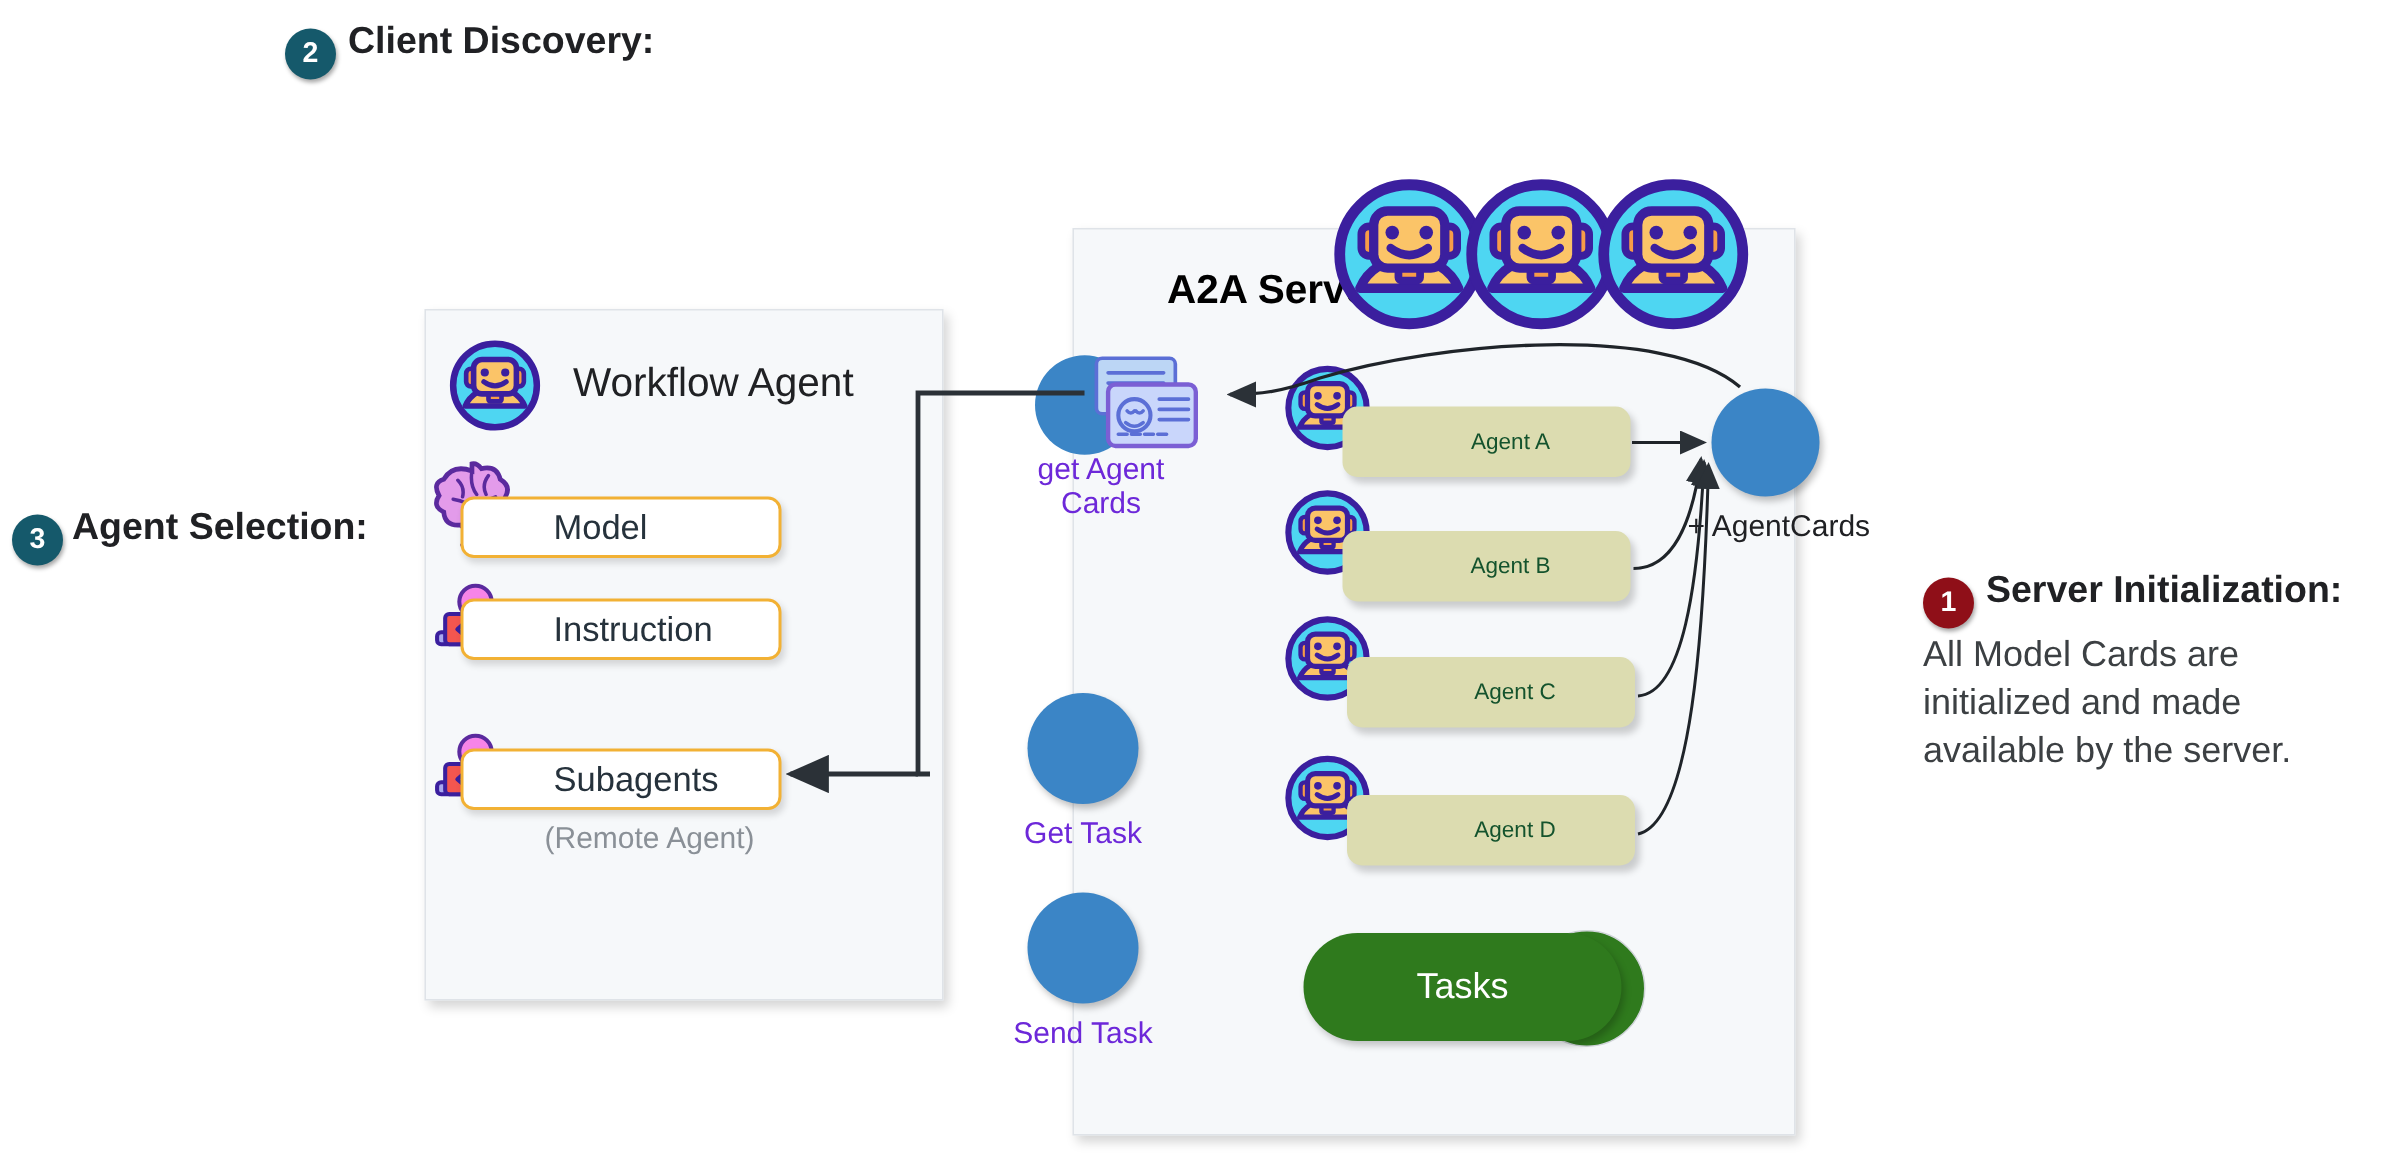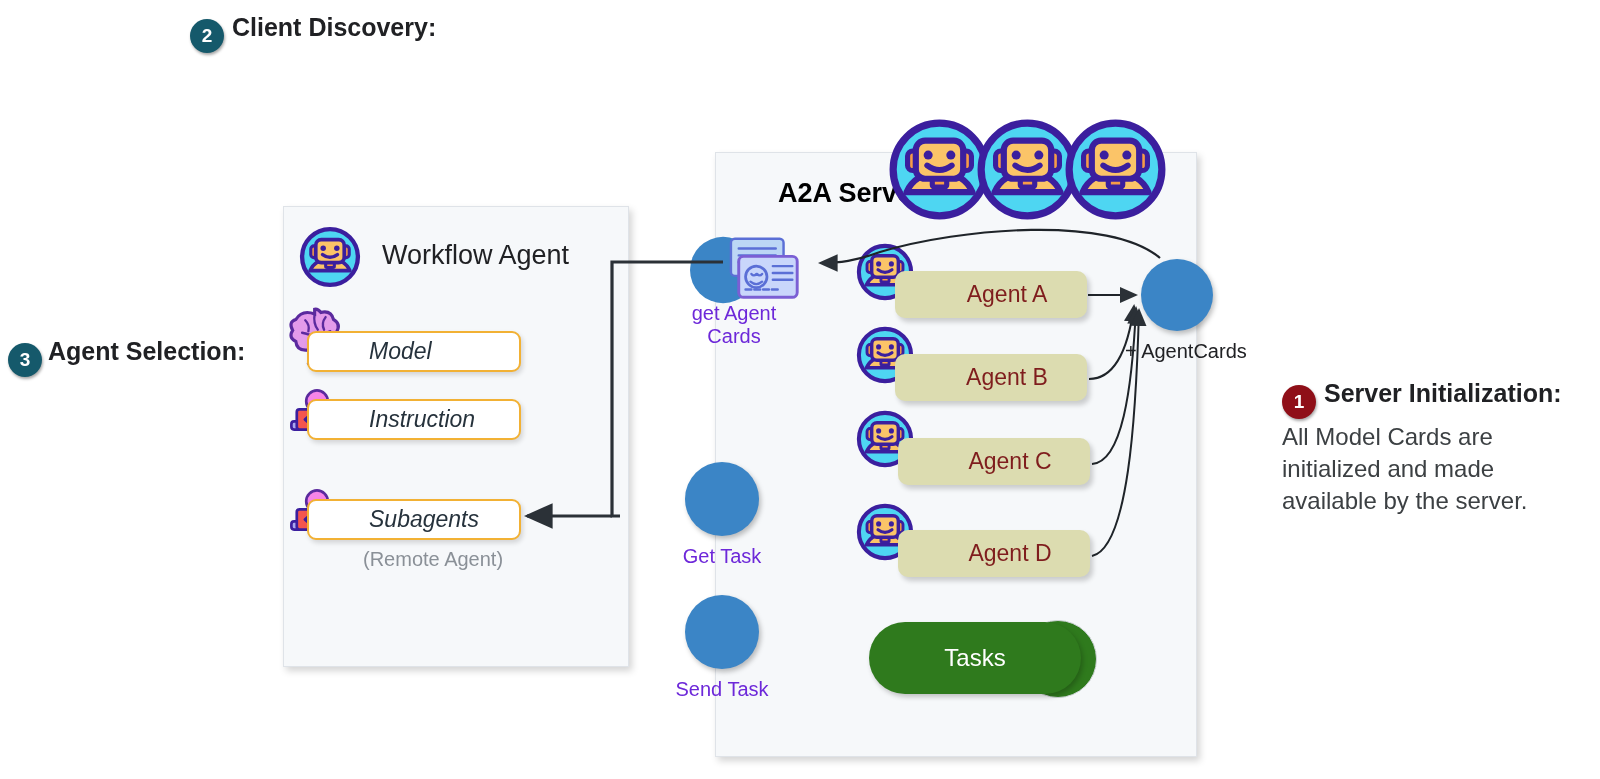--- a/index.html
+++ b/index.html
@@ -17,29 +17,29 @@
   .badge.red{background:#8f0f18;}
 
   
   .panel{position:absolute;background:#f6f8fa;border:1px solid #dfe3e8;
          box-shadow:3px 4px 7px rgba(0,0,0,.17);}
   .panel-title{position:absolute;font-weight:bold;font-size:27px;color:#000;margin-left:40px;}
 
   
   .pill{position:absolute;background:#fff;border:2px solid #f2b134;
         border-radius:9px;box-shadow:2px 3px 5px rgba(0,0,0,.14);
-        display:flex;align-items:center;font-style:italic;}
+        display:flex;align-items:center;}
   .pill span{font-size:23px;color:#26323c;padding-left:60px;}
   .sublabel{position:absolute;font-size:20px;color:#8a9097;}
 
   
   .agentbox{position:absolute;background:#dcdcb0;border-radius:10px;
             display:flex;align-items:center;justify-content:center;
             box-shadow:3px 4px 5px rgba(0,0,0,.18);}
-  .agentbox span{font-size:23px;color:#7f1d1d;margin-left:32px;}
+  .agentbox span{font-size:15px;color:#14532d;margin-left:32px;}
 
   
   .bluecircle{position:absolute;border-radius:50%;background:#3b85c6;
               box-shadow:2px 3px 5px rgba(0,0,0,.25);}
   .nodelabel{position:absolute;font-size:20px;color:#6d28d9;text-align:center;}
 
   
   .tasks-rect{position:absolute;background:#2f7a1d;border-radius:44px;
               box-shadow:2px 3px 5px rgba(0,0,0,.22);
               display:flex;align-items:center;justify-content:center;}

